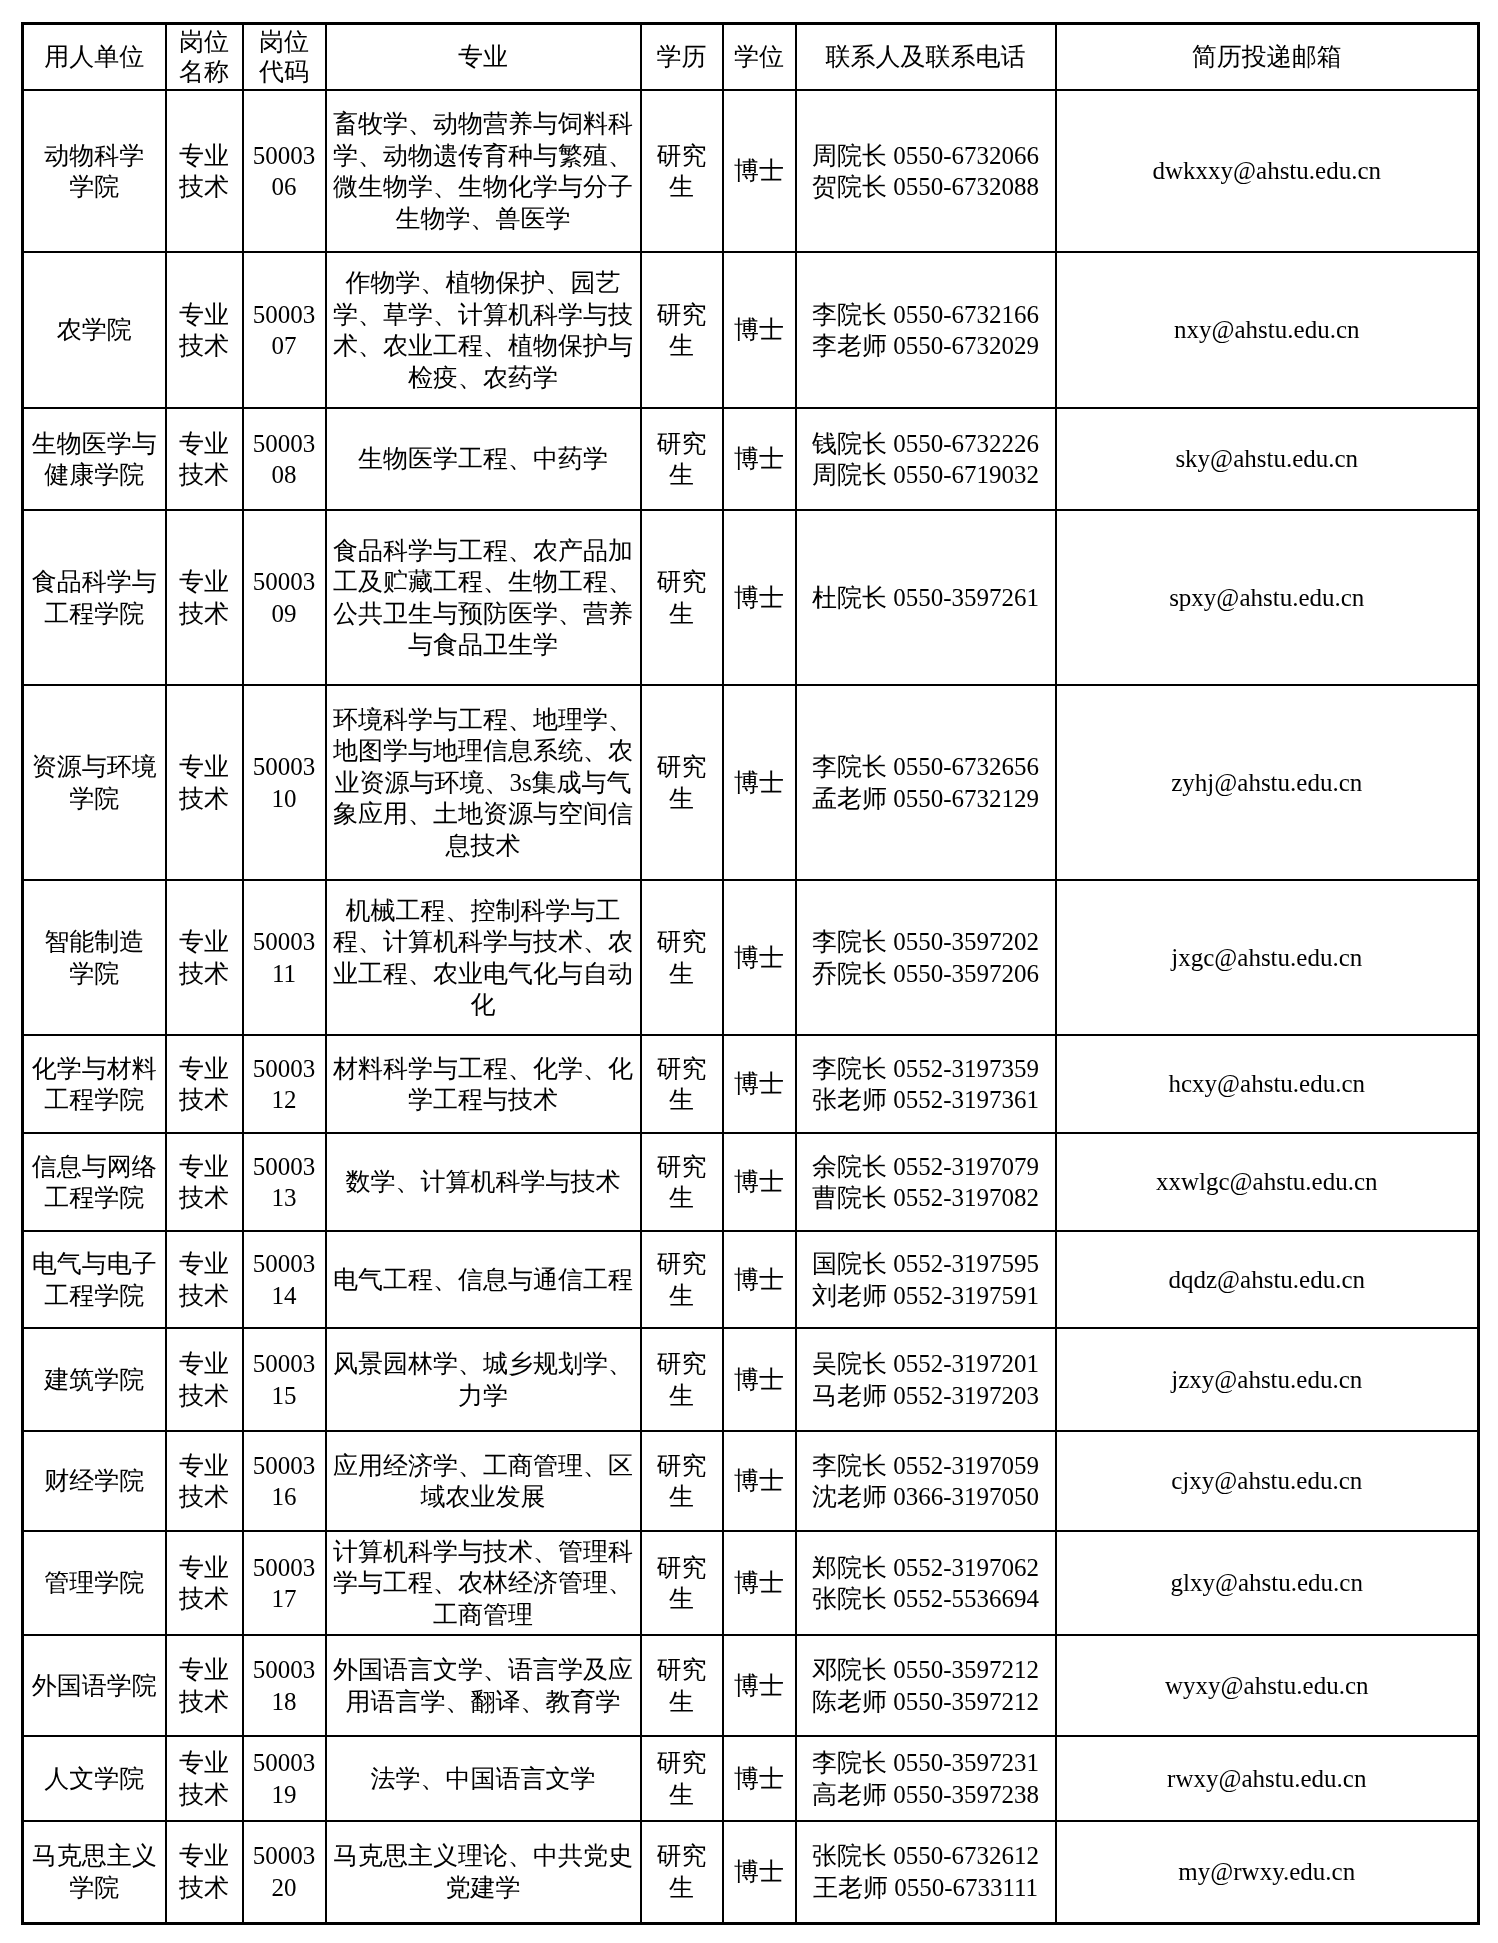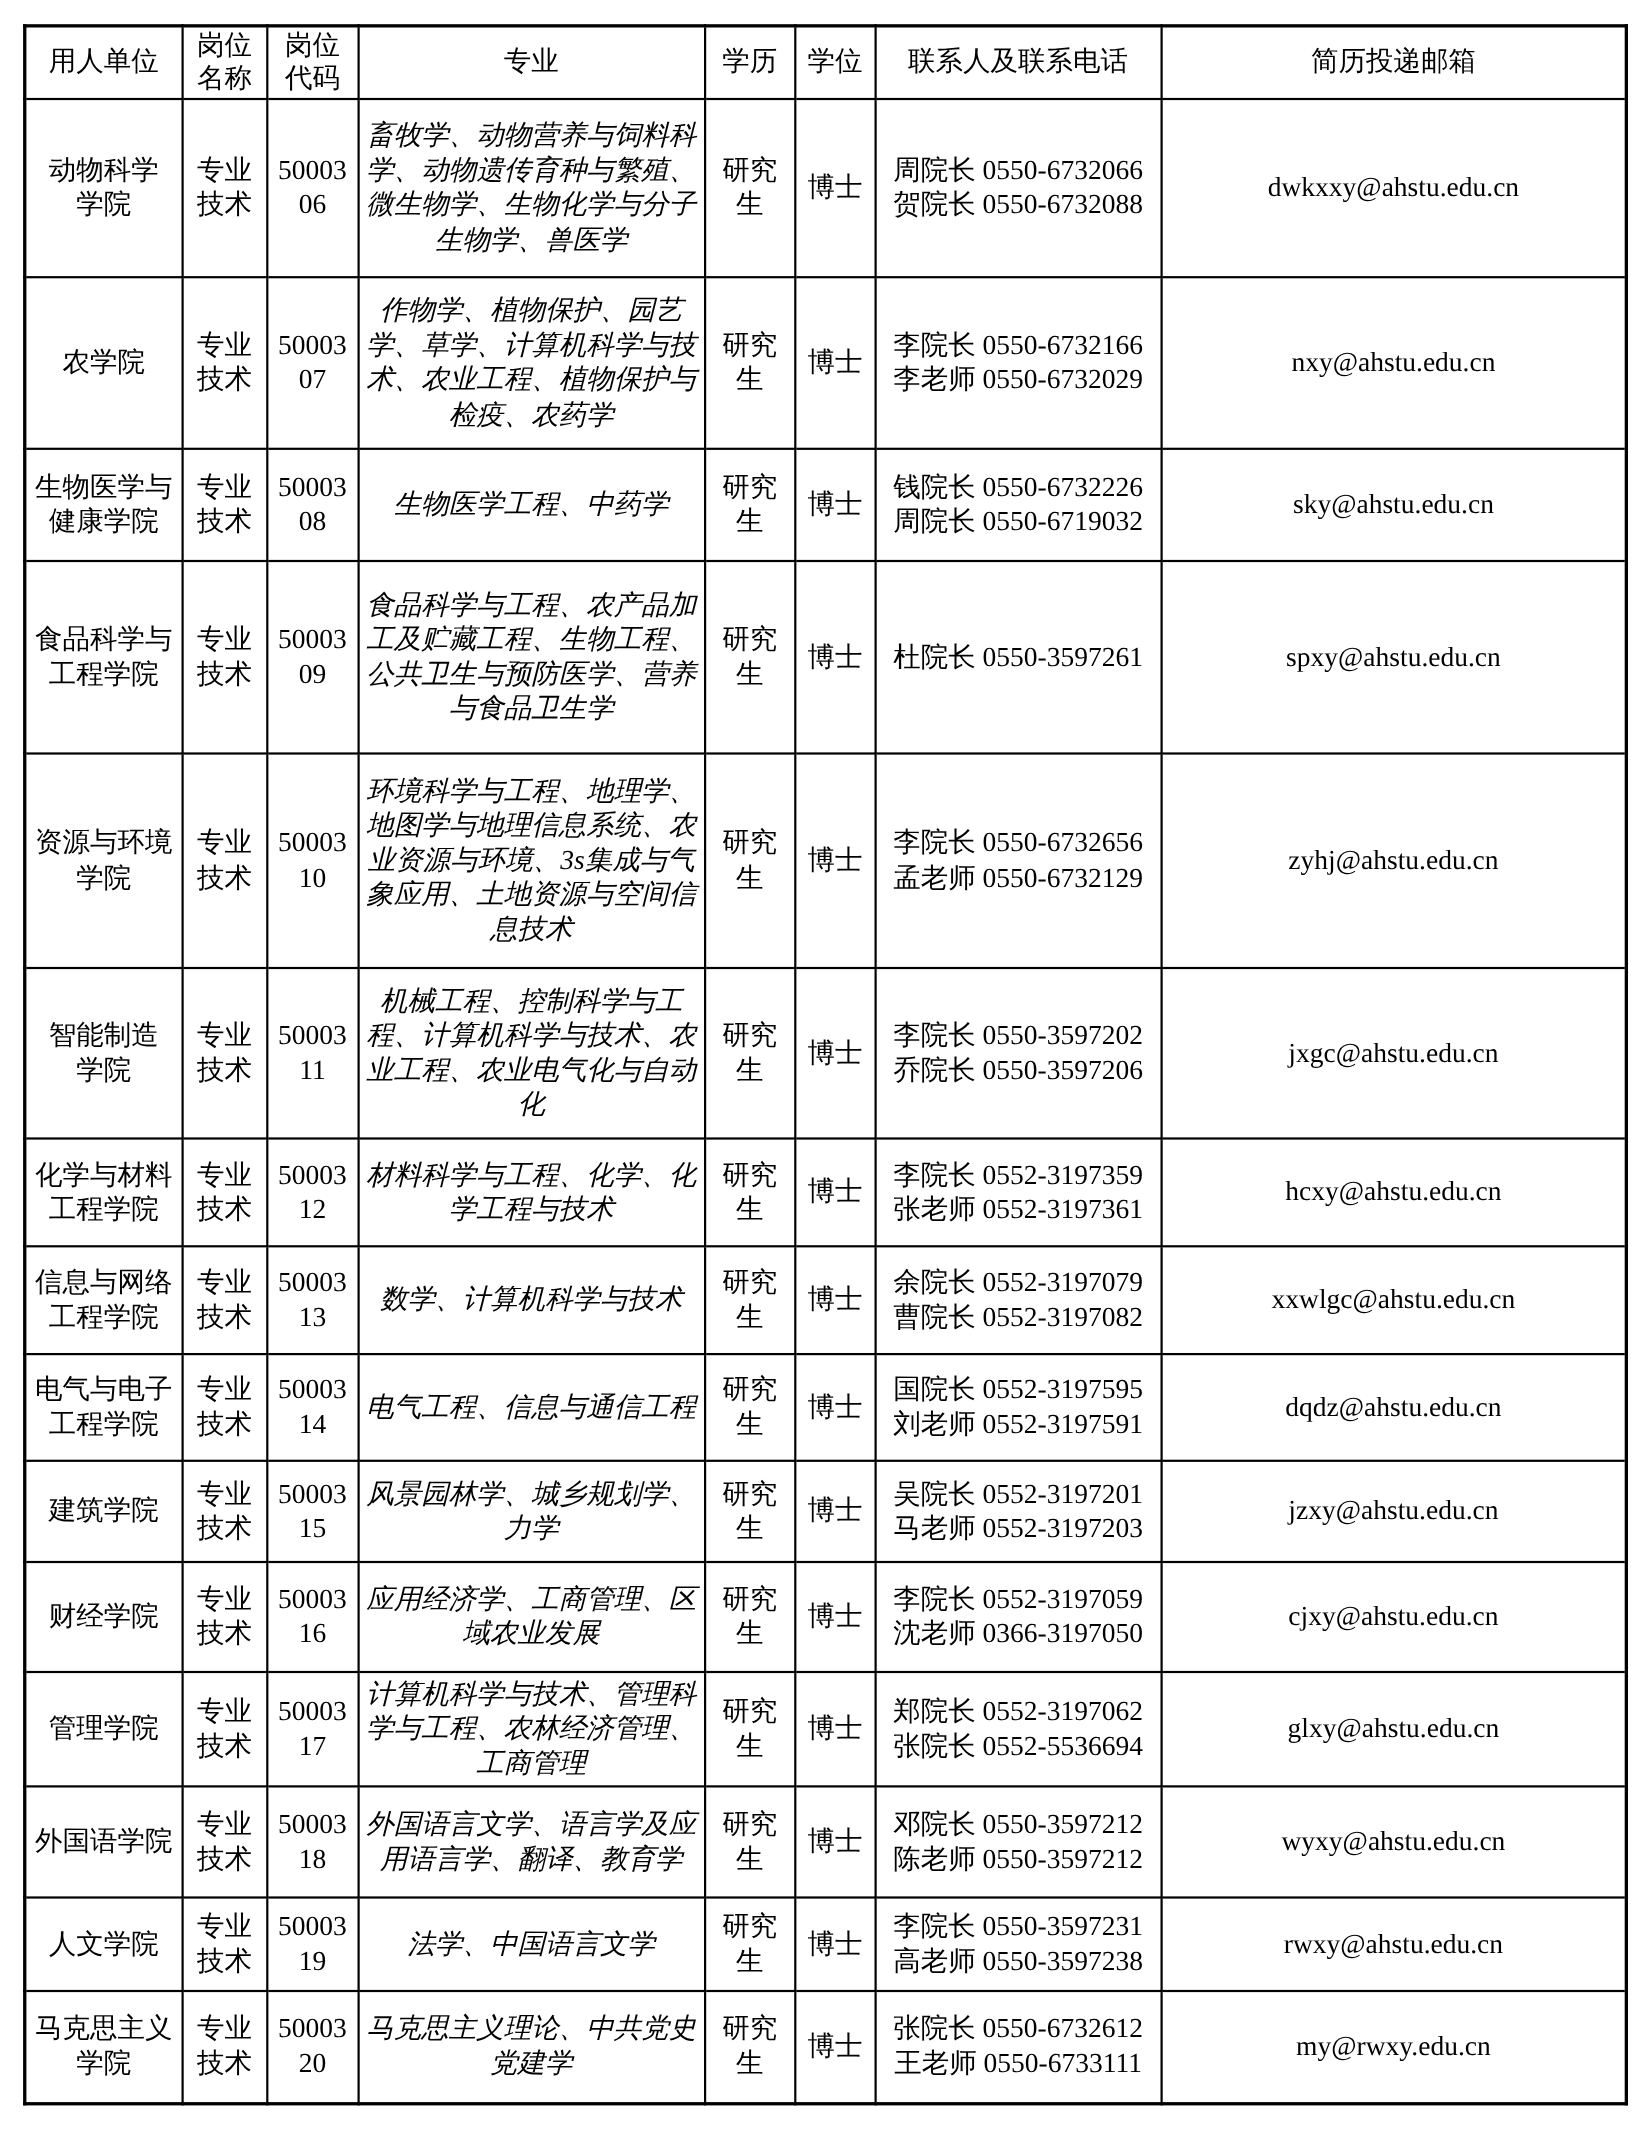--- a/index.html
+++ b/index.html
@@ -24,21 +24,21 @@
     font-size:25px;
     font-weight:normal;
     height:52px;
     line-height:1.2;
   }
   .grid td{
     font-size:25px;
     line-height:1.26;
   }
   .c-unit,.c-post,.c-code{white-space:pre-line;margin-left:33px;}
-  .c-major{padding:3px 14px;font-style:italic;}
+  .c-major{padding:3px 14px;}
   .c-contact{white-space:pre-line;font-size:24px;line-height:1.32;}
   .c-email{font-size:23px;}
 </style>
 </head>
 <body>
 
 <table class="grid">
   <colgroup>
     <col style="width:143px">
     <col style="width:77px">
@@ -179,21 +179,21 @@
 技术</td>
     <td class="c-code">50003
 14</td>
     <td class="c-major">电气工程、信息与通信工程</td>
     <td class="c-edu">研究生</td>
     <td class="c-deg">博士</td>
     <td class="c-contact">国院长 0552-3197595
 刘老师 0552-3197591</td>
     <td class="c-email">dqdz@ahstu.edu.cn</td>
   </tr>
-      <tr style="height: 92px;">
+      <tr style="height: 103px;">
     <td class="c-unit">建筑学院</td>
     <td class="c-post">专业
 技术</td>
     <td class="c-code">50003
 15</td>
     <td class="c-major">风景园林学、城乡规划学、力学</td>
     <td class="c-edu">研究生</td>
     <td class="c-deg">博士</td>
     <td class="c-contact">吴院长 0552-3197201
 马老师 0552-3197203</td>

